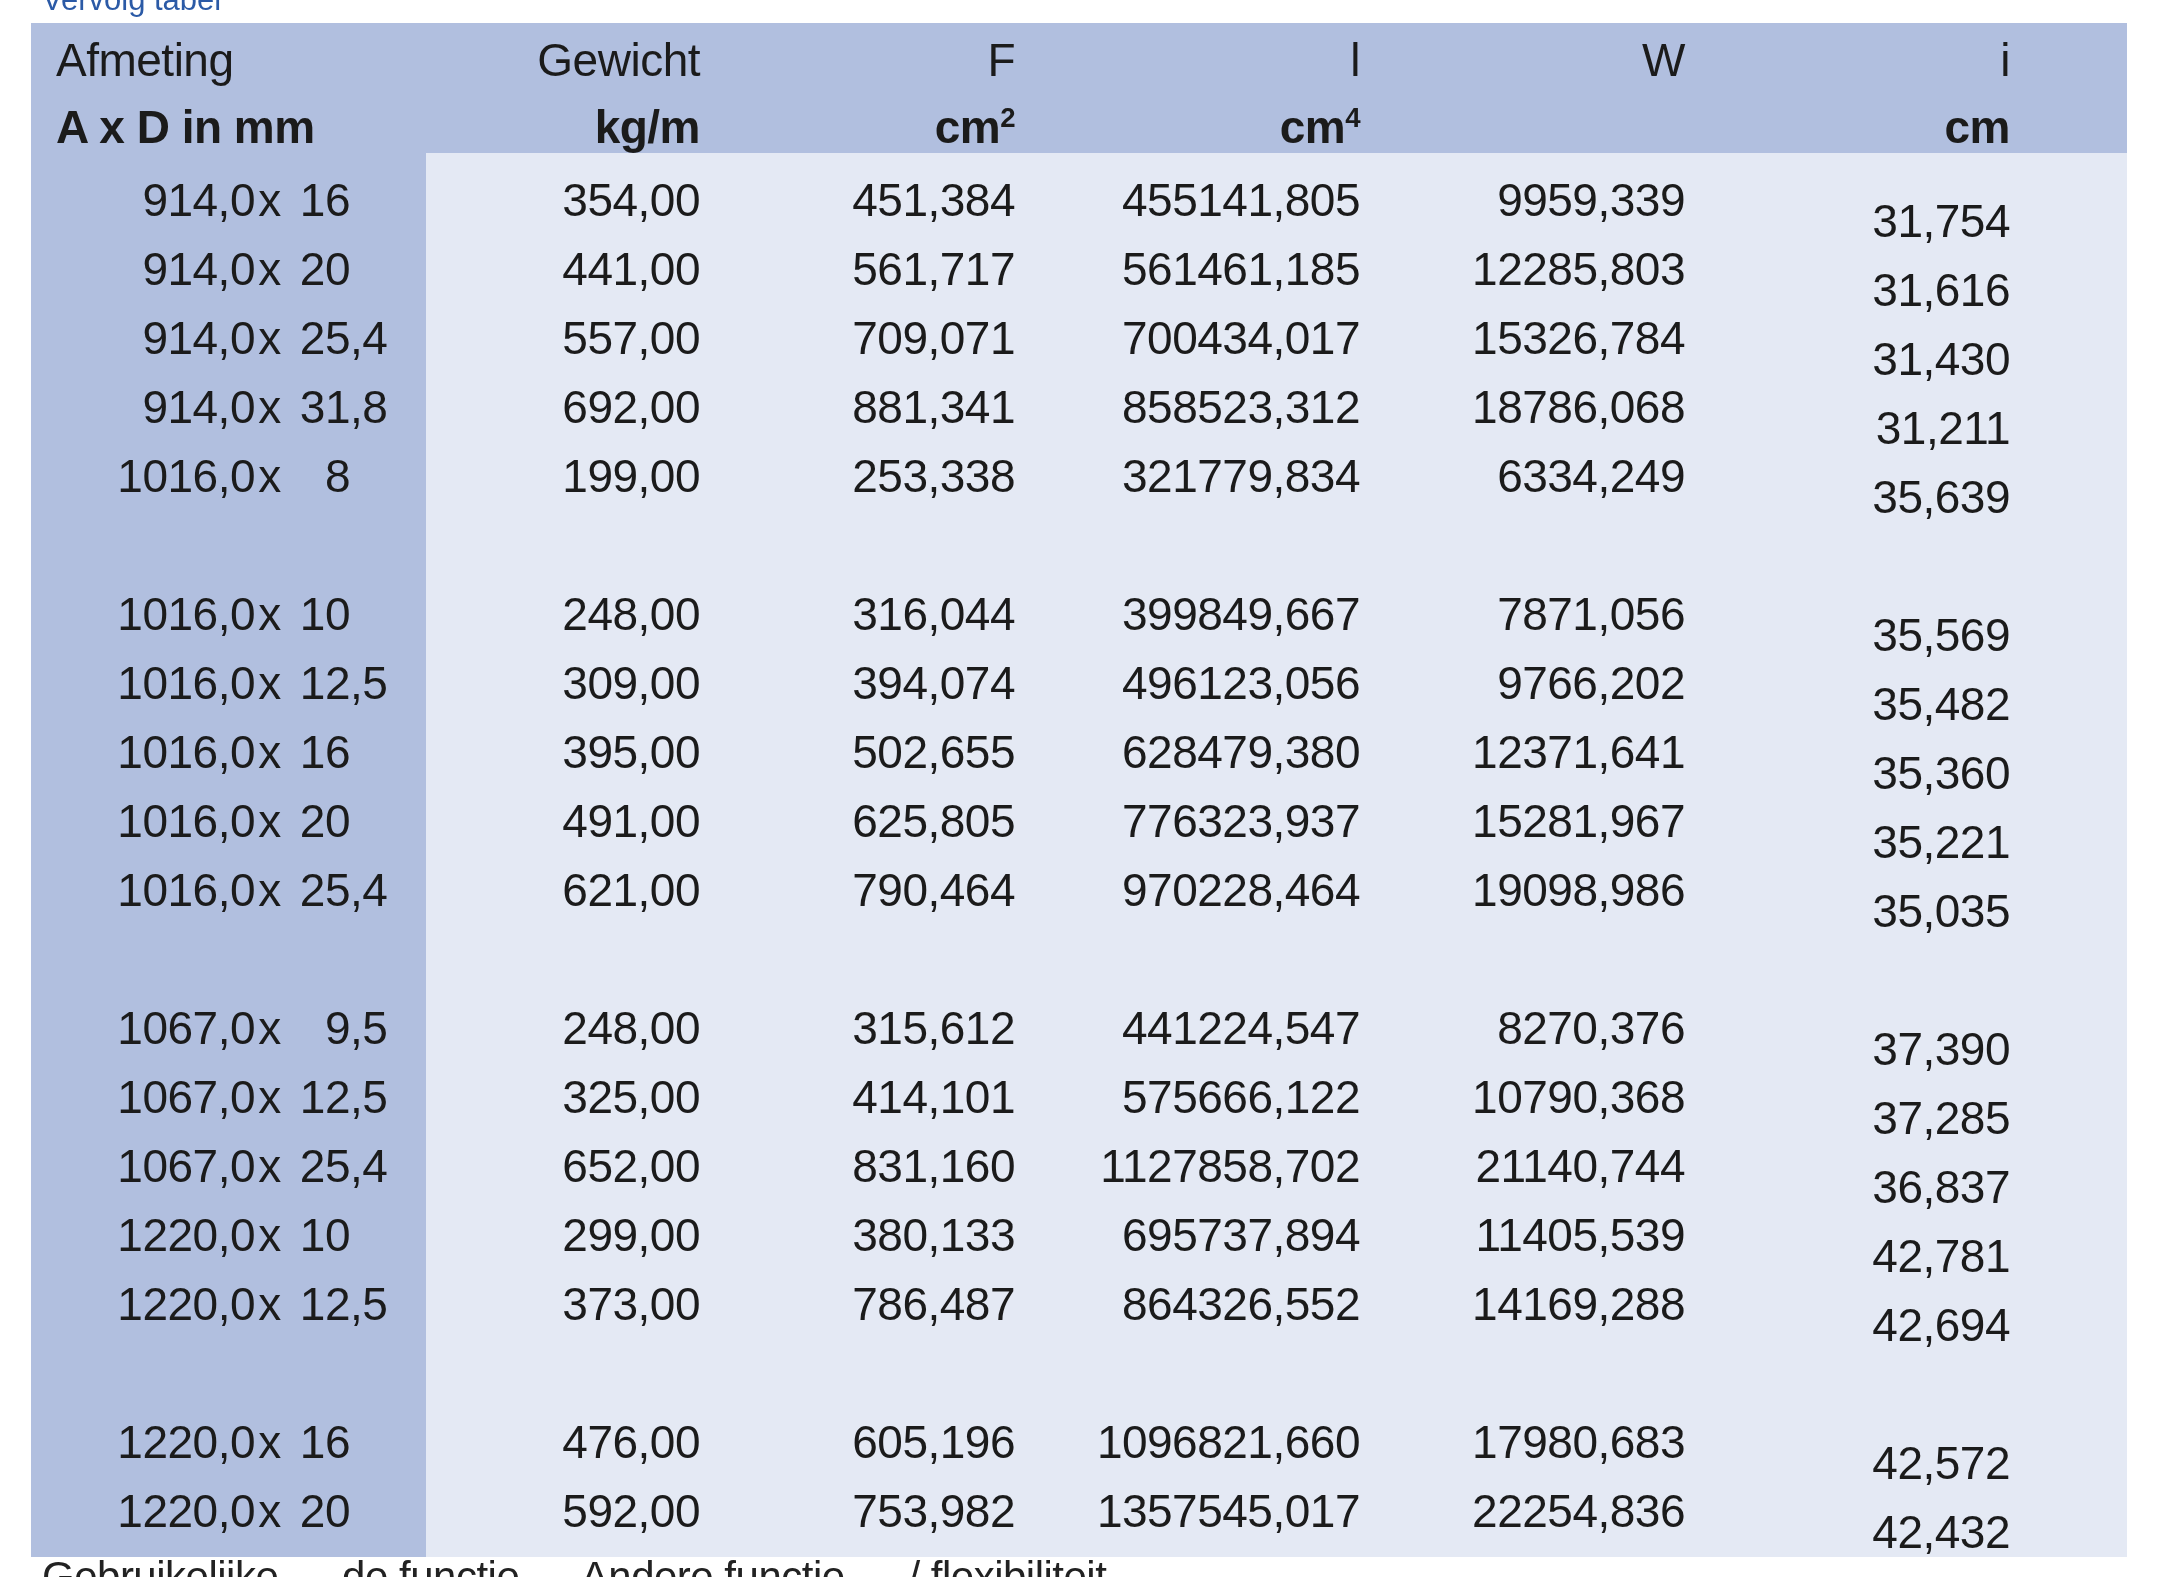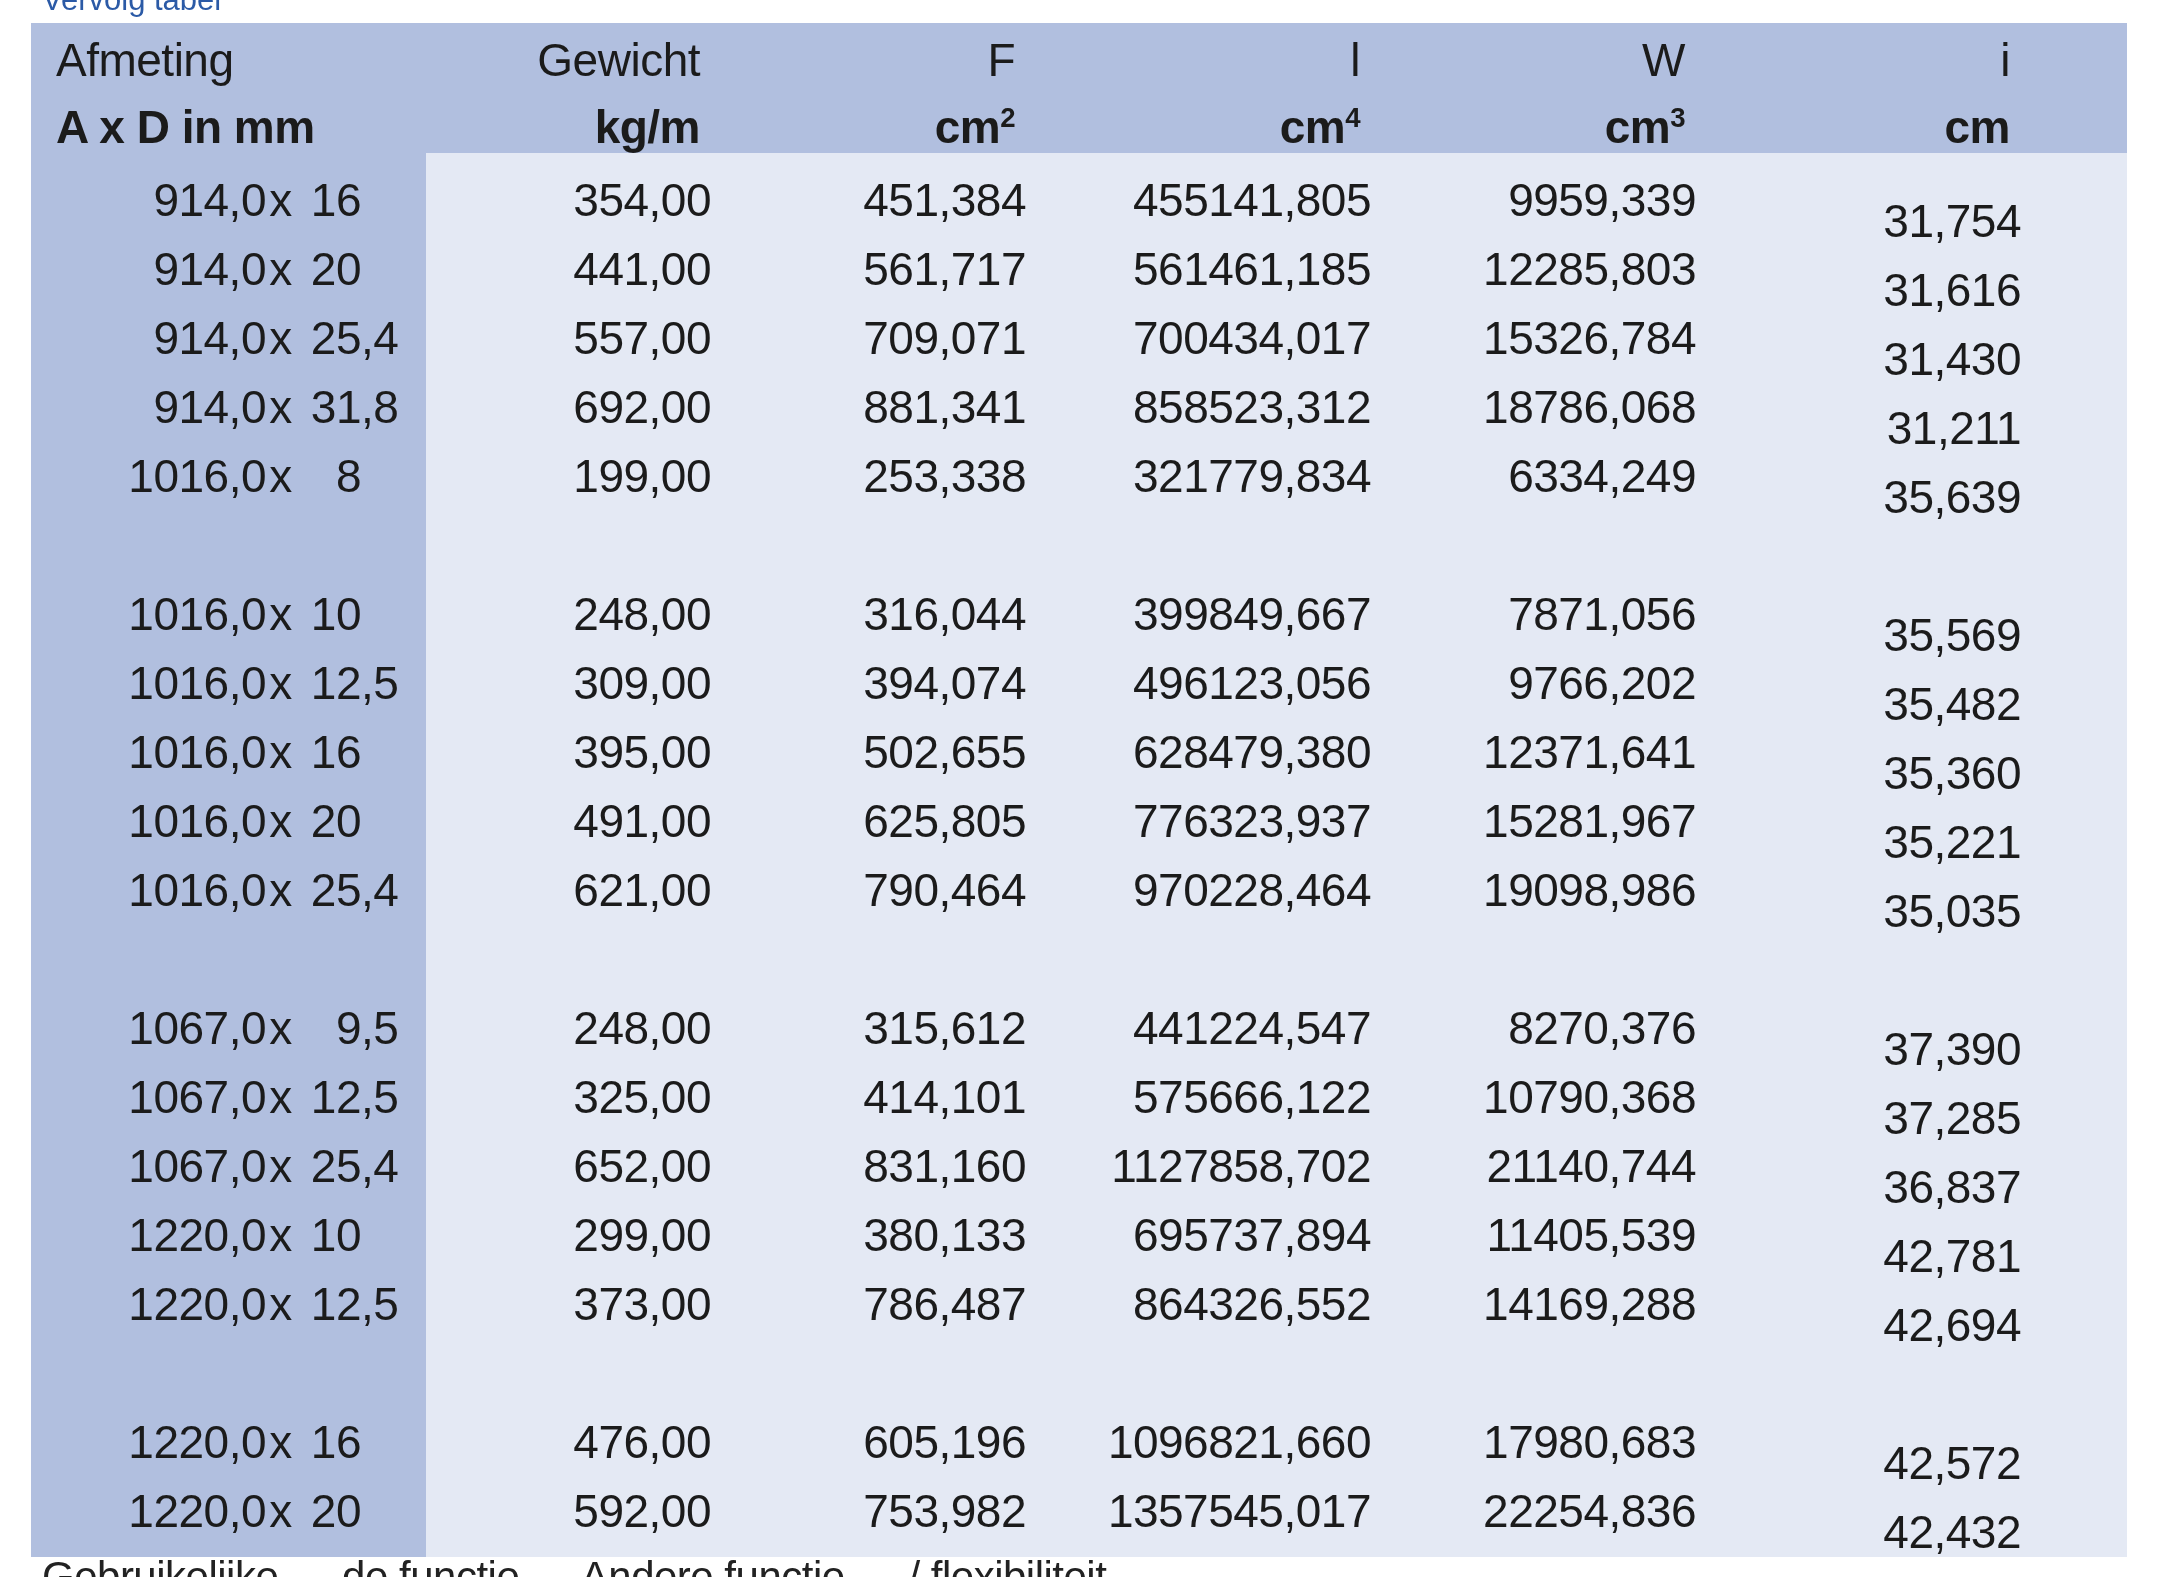--- a/index.html
+++ b/index.html
@@ -43,21 +43,21 @@
   .h-ir{left:1654px;width:325px;}
   sup{font-size:60%;line-height:0;}
   .tbody{
     position:absolute;left:0;top:130px;width:100%;
     padding:12px 0;
     font-size:46px;letter-spacing:-0.5px;
   }
   .group{margin-bottom:69px;}
   .group:last-child{margin-bottom:0;}
   .row{height:69px;display:flex;align-items:center;white-space:nowrap;}
-  .c-a{width:224px;text-align:right;padding-left:11px;}
+  .c-a{width:224px;text-align:right;}
   .c-x{width:29px;text-align:center;}
   .c-d{width:137px;text-align:left;}
   .d-int{display:inline-block;width:66px;text-align:right;}
   .c-gewicht{width:279px;text-align:right;}
   .c-f{width:315px;text-align:right;}
   .c-im{width:345px;text-align:right;}
   .c-w{width:325px;text-align:right;}
   .c-ir{width:325px;text-align:right;margin-top:42px;}
   .footnote{
     position:absolute;left:42px;top:1556px;
@@ -78,21 +78,20 @@
     <div class="h-line1 h-num h-gewicht">Gewicht</div>
     <div class="h-line2 h-num h-gewicht"><span>kg/m</span><sup></sup></div>
 
     <div class="h-line1 h-num h-f">F</div>
     <div class="h-line2 h-num h-f"><span>cm</span><sup>2</sup></div>
 
     <div class="h-line1 h-num h-im">l</div>
     <div class="h-line2 h-num h-im"><span>cm</span><sup>4</sup></div>
 
     <div class="h-line1 h-num h-w">W</div>
-    <div class="h-line2 h-num h-w"><span>cm</span><sup>3</sup></div>
 
     <div class="h-line1 h-num h-ir">i</div>
     <div class="h-line2 h-num h-ir"><span>cm</span><sup></sup></div>
   </div>
 
   <div class="firstcol-band"></div>
 
   <div class="tbody" id="tbody">
       <div class="group">
         <div class="row">

